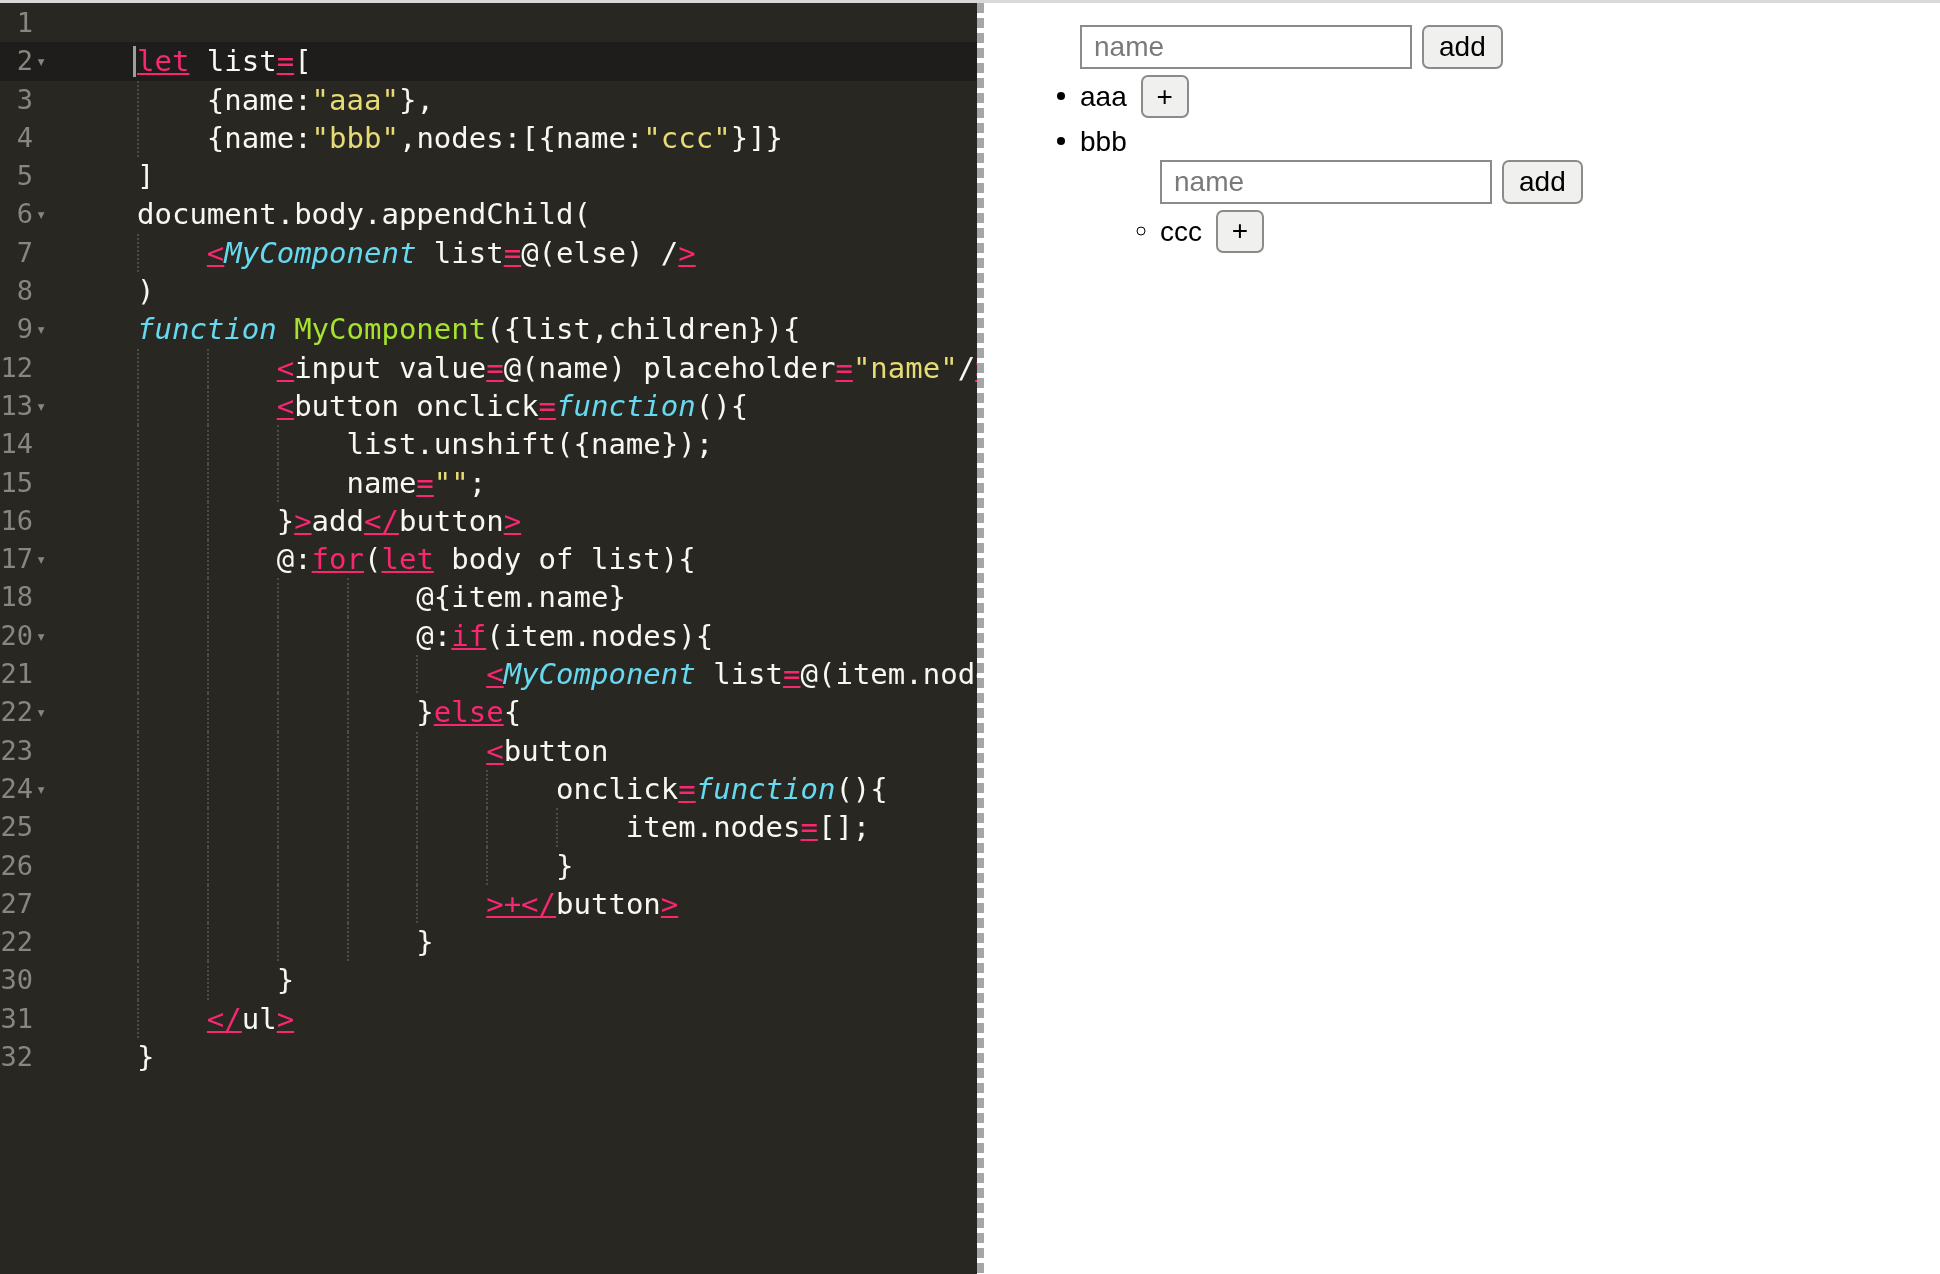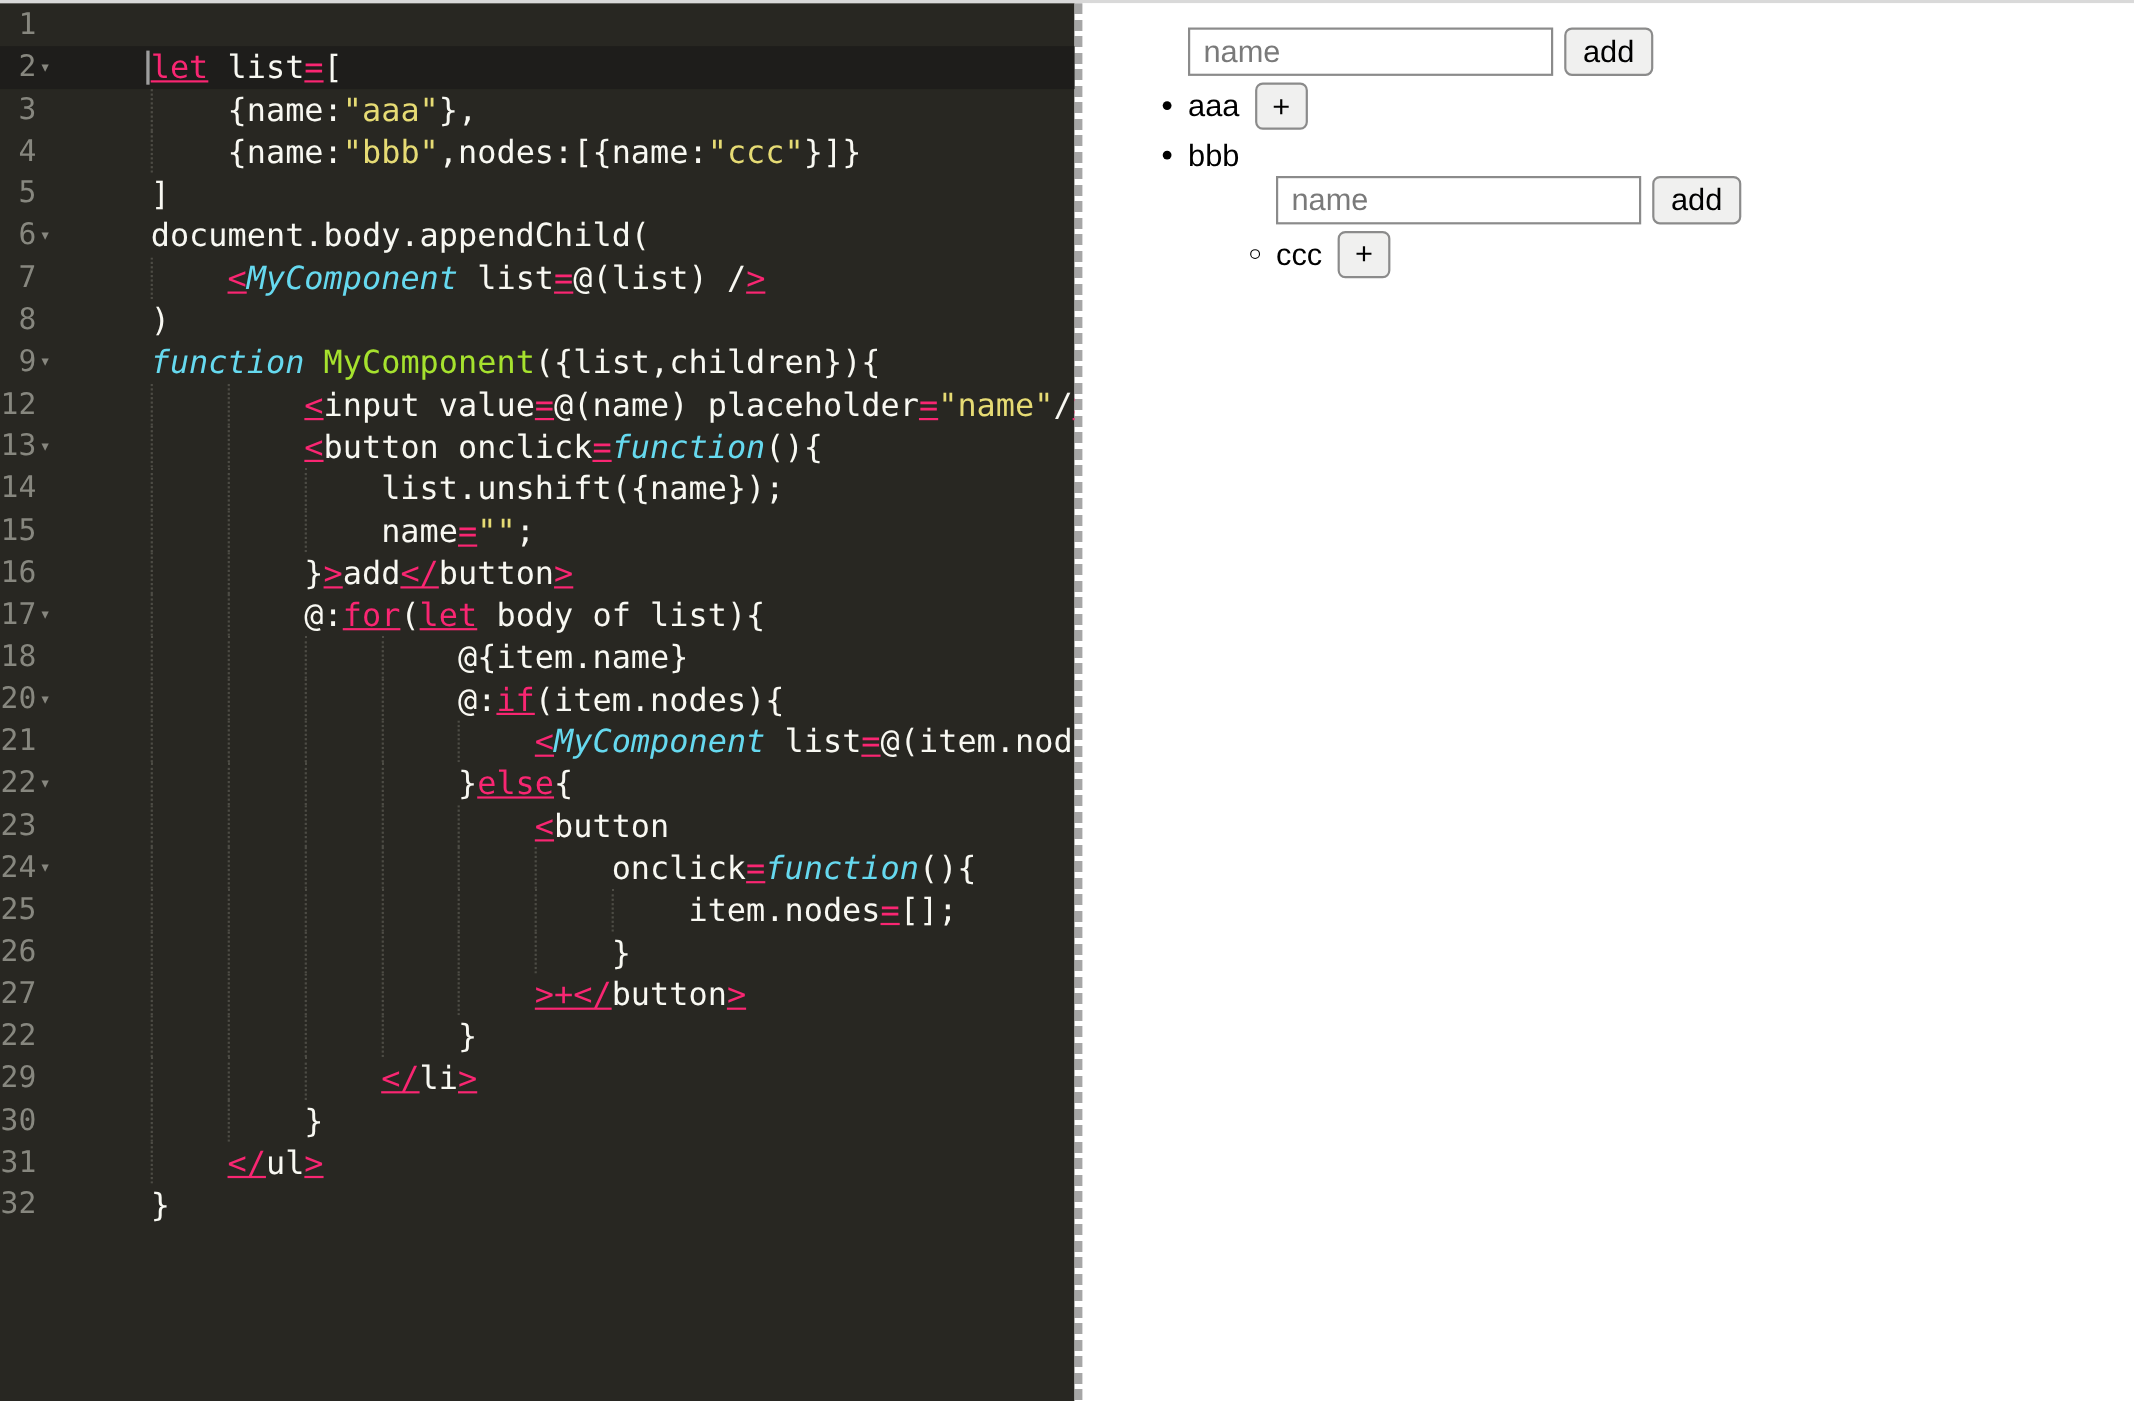--- a/index.html
+++ b/index.html
@@ -114,40 +114,39 @@
 
 <div class="app">
   <div class="editor">
     <div>
         <div class="cm-line"><div class="gutter"><span class="ln">1</span></div><div class="code"></div></div>
         <div class="cm-line active"><div class="gutter"><span class="ln">2</span><span class="fold">▾</span></div><div class="code"><div class="cursor"></div><span class="tk-p">let</span><span class="tk-w"> list</span><span class="tk-p">=</span><span class="tk-w">[</span></div></div>
         <div class="cm-line"><div class="gutter"><span class="ln">3</span></div><div class="code"><div class="guide" style="left: 81px;"></div><span class="tk-w">    {name:</span><span class="tk-y">"aaa"</span><span class="tk-w">},</span></div></div>
         <div class="cm-line"><div class="gutter"><span class="ln">4</span></div><div class="code"><div class="guide" style="left: 81px;"></div><span class="tk-w">    {name:</span><span class="tk-y">"bbb"</span><span class="tk-w">,nodes:[{name:</span><span class="tk-y">"ccc"</span><span class="tk-w">}]}</span></div></div>
         <div class="cm-line"><div class="gutter"><span class="ln">5</span></div><div class="code"><span class="tk-w">]</span></div></div>
         <div class="cm-line"><div class="gutter"><span class="ln">6</span><span class="fold">▾</span></div><div class="code"><span class="tk-w">document.body.appendChild(</span></div></div>
-        <div class="cm-line"><div class="gutter"><span class="ln">7</span></div><div class="code"><div class="guide" style="left: 81px;"></div><span class="tk-w">    </span><span class="tk-p">&lt;</span><span class="tk-c">MyComponent</span><span class="tk-w"> list</span><span class="tk-p">=</span><span class="tk-w">@(list) /</span><span class="tk-p">&gt;</span></div></div>
+        <div class="cm-line"><div class="gutter"><span class="ln">7</span></div><div class="code"><div class="guide" style="left: 81px;"></div><span class="tk-w">    </span><span class="tk-p">&lt;</span><span class="tk-c">MyComponent</span><span class="tk-w"> list</span><span class="tk-p">=</span><span class="tk-w">@(else) /</span><span class="tk-p">&gt;</span></div></div>
         <div class="cm-line"><div class="gutter"><span class="ln">8</span></div><div class="code"><span class="tk-w">)</span></div></div>
         <div class="cm-line"><div class="gutter"><span class="ln">9</span><span class="fold">▾</span></div><div class="code"><span class="tk-c">function</span><span class="tk-w"> </span><span class="tk-g">MyComponent</span><span class="tk-w">({list,children}){</span></div></div>
         <div class="cm-line"><div class="gutter"><span class="ln">12</span></div><div class="code"><div class="guide" style="left: 81px;"></div><div class="guide" style="left: 150.84px;"></div><span class="tk-w">        </span><span class="tk-p">&lt;</span><span class="tk-w">input value</span><span class="tk-p">=</span><span class="tk-w">@(name) placeholder</span><span class="tk-p">=</span><span class="tk-y">"name"</span><span class="tk-w">/</span><span class="tk-p">&gt;</span></div></div>
         <div class="cm-line"><div class="gutter"><span class="ln">13</span><span class="fold">▾</span></div><div class="code"><div class="guide" style="left: 81px;"></div><div class="guide" style="left: 150.84px;"></div><span class="tk-w">        </span><span class="tk-p">&lt;</span><span class="tk-w">button onclick</span><span class="tk-p">=</span><span class="tk-c">function</span><span class="tk-w">(){</span></div></div>
         <div class="cm-line"><div class="gutter"><span class="ln">14</span></div><div class="code"><div class="guide" style="left: 81px;"></div><div class="guide" style="left: 150.84px;"></div><div class="guide" style="left: 220.68px;"></div><span class="tk-w">            list.unshift({name});</span></div></div>
         <div class="cm-line"><div class="gutter"><span class="ln">15</span></div><div class="code"><div class="guide" style="left: 81px;"></div><div class="guide" style="left: 150.84px;"></div><div class="guide" style="left: 220.68px;"></div><span class="tk-w">            name</span><span class="tk-p">=</span><span class="tk-y">""</span><span class="tk-w">;</span></div></div>
         <div class="cm-line"><div class="gutter"><span class="ln">16</span></div><div class="code"><div class="guide" style="left: 81px;"></div><div class="guide" style="left: 150.84px;"></div><span class="tk-w">        }</span><span class="tk-p">&gt;</span><span class="tk-w">add</span><span class="tk-p">&lt;/</span><span class="tk-w">button</span><span class="tk-p">&gt;</span></div></div>
         <div class="cm-line"><div class="gutter"><span class="ln">17</span><span class="fold">▾</span></div><div class="code"><div class="guide" style="left: 81px;"></div><div class="guide" style="left: 150.84px;"></div><span class="tk-w">        @:</span><span class="tk-p">for</span><span class="tk-w">(</span><span class="tk-p">let</span><span class="tk-w"> body of list){</span></div></div>
         <div class="cm-line"><div class="gutter"><span class="ln">18</span></div><div class="code"><div class="guide" style="left: 81px;"></div><div class="guide" style="left: 150.84px;"></div><div class="guide" style="left: 220.68px;"></div><div class="guide" style="left: 290.52px;"></div><span class="tk-w">                @{item.name}</span></div></div>
         <div class="cm-line"><div class="gutter"><span class="ln">20</span><span class="fold">▾</span></div><div class="code"><div class="guide" style="left: 81px;"></div><div class="guide" style="left: 150.84px;"></div><div class="guide" style="left: 220.68px;"></div><div class="guide" style="left: 290.52px;"></div><span class="tk-w">                @:</span><span class="tk-p">if</span><span class="tk-w">(item.nodes){</span></div></div>
         <div class="cm-line"><div class="gutter"><span class="ln">21</span></div><div class="code"><div class="guide" style="left: 81px;"></div><div class="guide" style="left: 150.84px;"></div><div class="guide" style="left: 220.68px;"></div><div class="guide" style="left: 290.52px;"></div><div class="guide" style="left: 360.36px;"></div><span class="tk-w">                    </span><span class="tk-p">&lt;</span><span class="tk-c">MyComponent</span><span class="tk-w"> list</span><span class="tk-p">=</span><span class="tk-w">@(item.nodes) /</span></div></div>
         <div class="cm-line"><div class="gutter"><span class="ln">22</span><span class="fold">▾</span></div><div class="code"><div class="guide" style="left: 81px;"></div><div class="guide" style="left: 150.84px;"></div><div class="guide" style="left: 220.68px;"></div><div class="guide" style="left: 290.52px;"></div><span class="tk-w">                }</span><span class="tk-p">else</span><span class="tk-w">{</span></div></div>
         <div class="cm-line"><div class="gutter"><span class="ln">23</span></div><div class="code"><div class="guide" style="left: 81px;"></div><div class="guide" style="left: 150.84px;"></div><div class="guide" style="left: 220.68px;"></div><div class="guide" style="left: 290.52px;"></div><div class="guide" style="left: 360.36px;"></div><span class="tk-w">                    </span><span class="tk-p">&lt;</span><span class="tk-w">button</span></div></div>
         <div class="cm-line"><div class="gutter"><span class="ln">24</span><span class="fold">▾</span></div><div class="code"><div class="guide" style="left: 81px;"></div><div class="guide" style="left: 150.84px;"></div><div class="guide" style="left: 220.68px;"></div><div class="guide" style="left: 290.52px;"></div><div class="guide" style="left: 360.36px;"></div><div class="guide" style="left: 430.2px;"></div><span class="tk-w">                        onclick</span><span class="tk-p">=</span><span class="tk-c">function</span><span class="tk-w">(){</span></div></div>
         <div class="cm-line"><div class="gutter"><span class="ln">25</span></div><div class="code"><div class="guide" style="left: 81px;"></div><div class="guide" style="left: 150.84px;"></div><div class="guide" style="left: 220.68px;"></div><div class="guide" style="left: 290.52px;"></div><div class="guide" style="left: 360.36px;"></div><div class="guide" style="left: 430.2px;"></div><div class="guide" style="left: 500.04px;"></div><span class="tk-w">                            item.nodes</span><span class="tk-p">=</span><span class="tk-w">[];</span></div></div>
         <div class="cm-line"><div class="gutter"><span class="ln">26</span></div><div class="code"><div class="guide" style="left: 81px;"></div><div class="guide" style="left: 150.84px;"></div><div class="guide" style="left: 220.68px;"></div><div class="guide" style="left: 290.52px;"></div><div class="guide" style="left: 360.36px;"></div><div class="guide" style="left: 430.2px;"></div><span class="tk-w">                        }</span></div></div>
         <div class="cm-line"><div class="gutter"><span class="ln">27</span></div><div class="code"><div class="guide" style="left: 81px;"></div><div class="guide" style="left: 150.84px;"></div><div class="guide" style="left: 220.68px;"></div><div class="guide" style="left: 290.52px;"></div><div class="guide" style="left: 360.36px;"></div><span class="tk-w">                    </span><span class="tk-p">&gt;+&lt;/</span><span class="tk-w">button</span><span class="tk-p">&gt;</span></div></div>
         <div class="cm-line"><div class="gutter"><span class="ln">22</span></div><div class="code"><div class="guide" style="left: 81px;"></div><div class="guide" style="left: 150.84px;"></div><div class="guide" style="left: 220.68px;"></div><div class="guide" style="left: 290.52px;"></div><span class="tk-w">                }</span></div></div>
-        <div class="cm-line"><div class="gutter"><span class="ln">29</span></div><div class="code"><div class="guide" style="left: 81px;"></div><div class="guide" style="left: 150.84px;"></div><div class="guide" style="left: 220.68px;"></div><span class="tk-w">            </span><span class="tk-p">&lt;/</span><span class="tk-w">li</span><span class="tk-p">&gt;</span></div></div>
         <div class="cm-line"><div class="gutter"><span class="ln">30</span></div><div class="code"><div class="guide" style="left: 81px;"></div><div class="guide" style="left: 150.84px;"></div><span class="tk-w">        }</span></div></div>
         <div class="cm-line"><div class="gutter"><span class="ln">31</span></div><div class="code"><div class="guide" style="left: 81px;"></div><span class="tk-w">    </span><span class="tk-p">&lt;/</span><span class="tk-w">ul</span><span class="tk-p">&gt;</span></div></div>
         <div class="cm-line"><div class="gutter"><span class="ln">32</span></div><div class="code"><span class="tk-w">}</span></div></div>
       </div>
   </div>
   <div class="divider"></div>
   <div class="preview">
     <div>
         <ul class="mc">
           <span class="bar">

